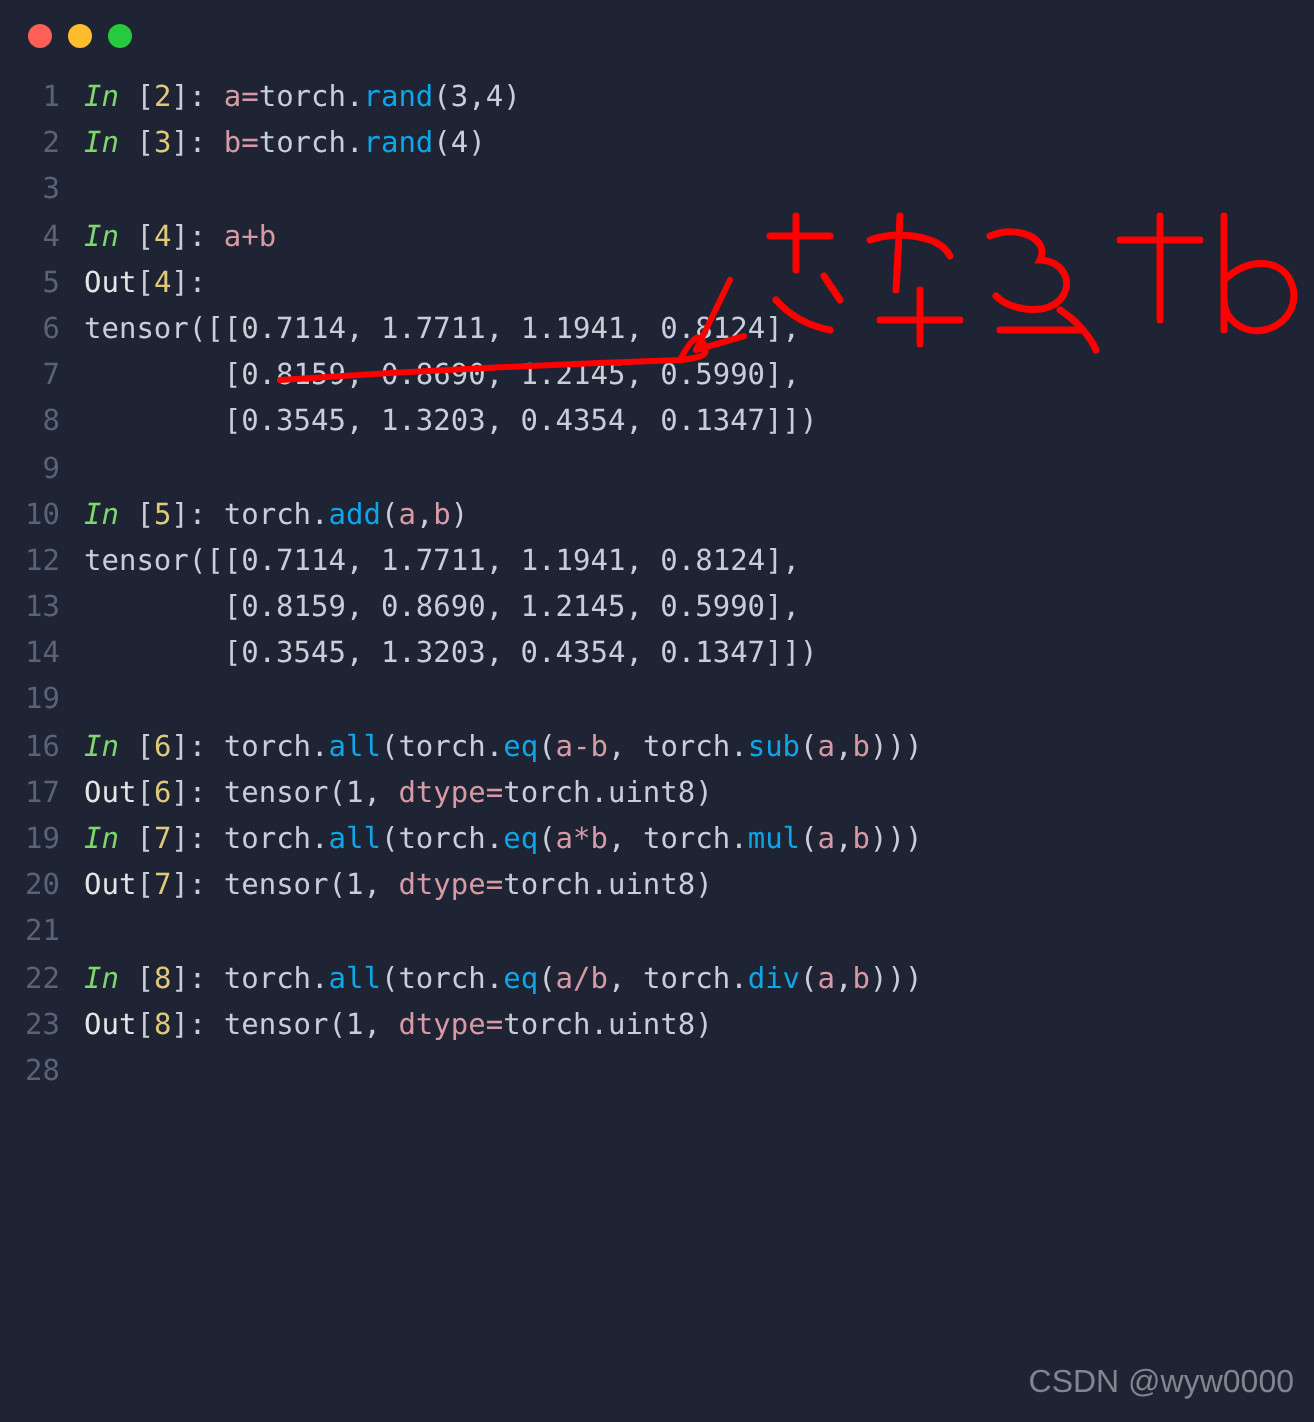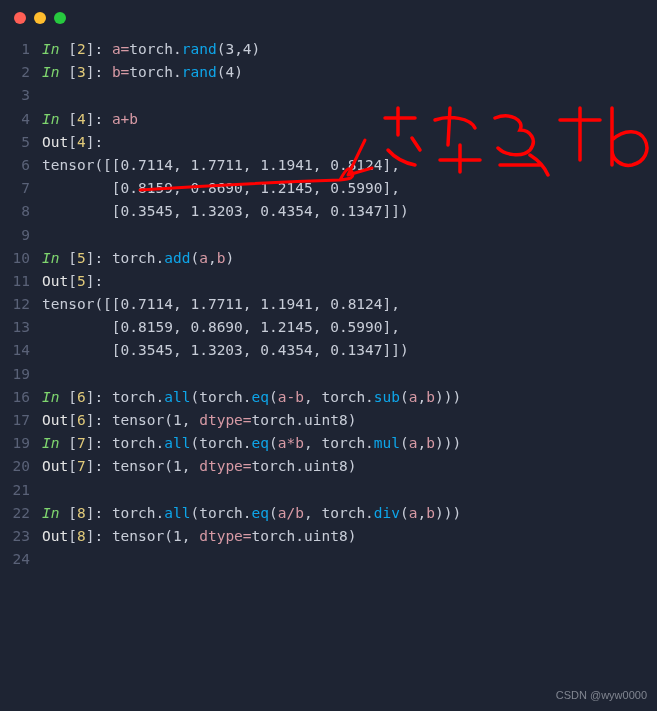--- a/index.html
+++ b/index.html
@@ -63,21 +63,21 @@
       left: 0;
       pointer-events: none;
       width: 657px;
       height: 300px;
     }
     .watermark {
       position: absolute;
       bottom: 6px;
       right: 10px;
       color: #808590;
-      font-size: 11px;
+      font-size: 16px;
       font-family: sans-serif;
     }
   </style>
 </head>
 <body>
 
 <div class="window-controls">
   <div class="ctrl ctrl-red"></div>
   <div class="ctrl ctrl-yellow"></div>
   <div class="ctrl ctrl-green"></div>
@@ -87,33 +87,32 @@
     <div class="line"><span class="gutter">1</span><span class="content"><span class="kw-in">In </span><span class="plain">[</span><span class="bracket-num">2</span><span class="plain">]: </span><span class="var">a</span><span class="op">=</span><span class="plain">torch.</span><span class="func">rand</span><span class="paren">(</span><span class="num">3</span><span class="plain">,</span><span class="num">4</span><span class="paren">)</span></span></div>
     <div class="line"><span class="gutter">2</span><span class="content"><span class="kw-in">In </span><span class="plain">[</span><span class="bracket-num">3</span><span class="plain">]: </span><span class="var">b</span><span class="op">=</span><span class="plain">torch.</span><span class="func">rand</span><span class="paren">(</span><span class="num">4</span><span class="paren">)</span></span></div>
     <div class="line"><span class="gutter">3</span><span class="content">&nbsp;</span></div>
     <div class="line"><span class="gutter">4</span><span class="content"><span class="kw-in">In </span><span class="plain">[</span><span class="bracket-num">4</span><span class="plain">]: </span><span class="var">a</span><span class="op">+</span><span class="var">b</span></span></div>
     <div class="line"><span class="gutter">5</span><span class="content"><span class="kw-out">Out</span><span class="plain">[</span><span class="bracket-num">4</span><span class="plain">]:</span></span></div>
     <div class="line"><span class="gutter">6</span><span class="content"><span class="plain">tensor</span><span class="paren">([[</span><span class="num">0.7114</span><span class="plain">, </span><span class="num">1.7711</span><span class="plain">, </span><span class="num">1.1941</span><span class="plain">, </span><span class="num">0.8124</span><span class="paren">],</span></span></div>
     <div class="line"><span class="gutter">7</span><span class="content"><span class="paren">        [</span><span class="num">0.8159</span><span class="plain">, </span><span class="num">0.8690</span><span class="plain">, </span><span class="num">1.2145</span><span class="plain">, </span><span class="num">0.5990</span><span class="paren">],</span></span></div>
     <div class="line"><span class="gutter">8</span><span class="content"><span class="paren">        [</span><span class="num">0.3545</span><span class="plain">, </span><span class="num">1.3203</span><span class="plain">, </span><span class="num">0.4354</span><span class="plain">, </span><span class="num">0.1347</span><span class="paren">]])</span></span></div>
     <div class="line"><span class="gutter">9</span><span class="content">&nbsp;</span></div>
     <div class="line"><span class="gutter">10</span><span class="content"><span class="kw-in">In </span><span class="plain">[</span><span class="bracket-num">5</span><span class="plain">]: </span><span class="plain">torch.</span><span class="func">add</span><span class="paren">(</span><span class="var">a</span><span class="plain">,</span><span class="var">b</span><span class="paren">)</span></span></div>
-    <div class="line"><span class="gutter">11</span><span class="content"><span class="kw-out">Out</span><span class="plain">[</span><span class="bracket-num">5</span><span class="plain">]:</span></span></div>
     <div class="line"><span class="gutter">12</span><span class="content"><span class="plain">tensor</span><span class="paren">([[</span><span class="num">0.7114</span><span class="plain">, </span><span class="num">1.7711</span><span class="plain">, </span><span class="num">1.1941</span><span class="plain">, </span><span class="num">0.8124</span><span class="paren">],</span></span></div>
     <div class="line"><span class="gutter">13</span><span class="content"><span class="paren">        [</span><span class="num">0.8159</span><span class="plain">, </span><span class="num">0.8690</span><span class="plain">, </span><span class="num">1.2145</span><span class="plain">, </span><span class="num">0.5990</span><span class="paren">],</span></span></div>
     <div class="line"><span class="gutter">14</span><span class="content"><span class="paren">        [</span><span class="num">0.3545</span><span class="plain">, </span><span class="num">1.3203</span><span class="plain">, </span><span class="num">0.4354</span><span class="plain">, </span><span class="num">0.1347</span><span class="paren">]])</span></span></div>
     <div class="line"><span class="gutter">19</span><span class="content">&nbsp;</span></div>
     <div class="line"><span class="gutter">16</span><span class="content"><span class="kw-in">In </span><span class="plain">[</span><span class="bracket-num">6</span><span class="plain">]: </span><span class="plain">torch.</span><span class="func">all</span><span class="paren">(</span><span class="plain">torch.</span><span class="func">eq</span><span class="paren">(</span><span class="var">a</span><span class="op">-</span><span class="var">b</span><span class="plain">, torch.</span><span class="func">sub</span><span class="paren">(</span><span class="var">a</span><span class="plain">,</span><span class="var">b</span><span class="paren">)))</span></span></div>
     <div class="line"><span class="gutter">17</span><span class="content"><span class="kw-out">Out</span><span class="plain">[</span><span class="bracket-num">6</span><span class="plain">]: </span><span class="plain">tensor</span><span class="paren">(</span><span class="num">1</span><span class="plain">, </span><span class="var">dtype</span><span class="op">=</span><span class="plain">torch.uint8</span><span class="paren">)</span></span></div>
     <div class="line"><span class="gutter">19</span><span class="content"><span class="kw-in">In </span><span class="plain">[</span><span class="bracket-num">7</span><span class="plain">]: </span><span class="plain">torch.</span><span class="func">all</span><span class="paren">(</span><span class="plain">torch.</span><span class="func">eq</span><span class="paren">(</span><span class="var">a</span><span class="op">*</span><span class="var">b</span><span class="plain">, torch.</span><span class="func">mul</span><span class="paren">(</span><span class="var">a</span><span class="plain">,</span><span class="var">b</span><span class="paren">)))</span></span></div>
     <div class="line"><span class="gutter">20</span><span class="content"><span class="kw-out">Out</span><span class="plain">[</span><span class="bracket-num">7</span><span class="plain">]: </span><span class="plain">tensor</span><span class="paren">(</span><span class="num">1</span><span class="plain">, </span><span class="var">dtype</span><span class="op">=</span><span class="plain">torch.uint8</span><span class="paren">)</span></span></div>
     <div class="line"><span class="gutter">21</span><span class="content">&nbsp;</span></div>
     <div class="line"><span class="gutter">22</span><span class="content"><span class="kw-in">In </span><span class="plain">[</span><span class="bracket-num">8</span><span class="plain">]: </span><span class="plain">torch.</span><span class="func">all</span><span class="paren">(</span><span class="plain">torch.</span><span class="func">eq</span><span class="paren">(</span><span class="var">a</span><span class="op">/</span><span class="var">b</span><span class="plain">, torch.</span><span class="func">div</span><span class="paren">(</span><span class="var">a</span><span class="plain">,</span><span class="var">b</span><span class="paren">)))</span></span></div>
     <div class="line"><span class="gutter">23</span><span class="content"><span class="kw-out">Out</span><span class="plain">[</span><span class="bracket-num">8</span><span class="plain">]: </span><span class="plain">tensor</span><span class="paren">(</span><span class="num">1</span><span class="plain">, </span><span class="var">dtype</span><span class="op">=</span><span class="plain">torch.uint8</span><span class="paren">)</span></span></div>
-    <div class="line"><span class="gutter">24</span><span class="content">&nbsp;</span></div>
+    <div class="line"><span class="gutter">28</span><span class="content">&nbsp;</span></div>
   </div>
 
 <svg class="annotation-svg">
   <path d="M 140 190 C 200 186, 280 182, 340 180 C 350 179, 355 178, 352 172 C 350 168, 348 165, 340 180" stroke="#ff0000" stroke-width="3" fill="none" stroke-linecap="round"></path>
   <path d="M 348 175 L 365 140 M 348 175 L 372 168" stroke="#ff0000" stroke-width="3" fill="none" stroke-linecap="round"></path>
   <g stroke="#ff0000" stroke-width="3.5" fill="none" stroke-linecap="round">
     <path d="M 385 118 L 415 118 M 398 108 L 398 135 M 388 150 C 395 158, 405 163, 415 165 M 412 138 L 420 150"></path>
     <path d="M 435 120 C 450 115, 470 118, 475 128 M 450 108 L 448 145 M 440 160 L 480 160 M 460 145 L 460 172"></path>
     <path d="M 495 118 C 510 112, 525 120, 520 130 C 530 130, 538 140, 530 150 C 522 158, 505 155, 498 148 M 500 165 L 540 165 M 530 155 C 538 160, 545 168, 548 175"></path>
     <path d="M 560 120 L 600 120 M 580 108 L 580 160"></path>

